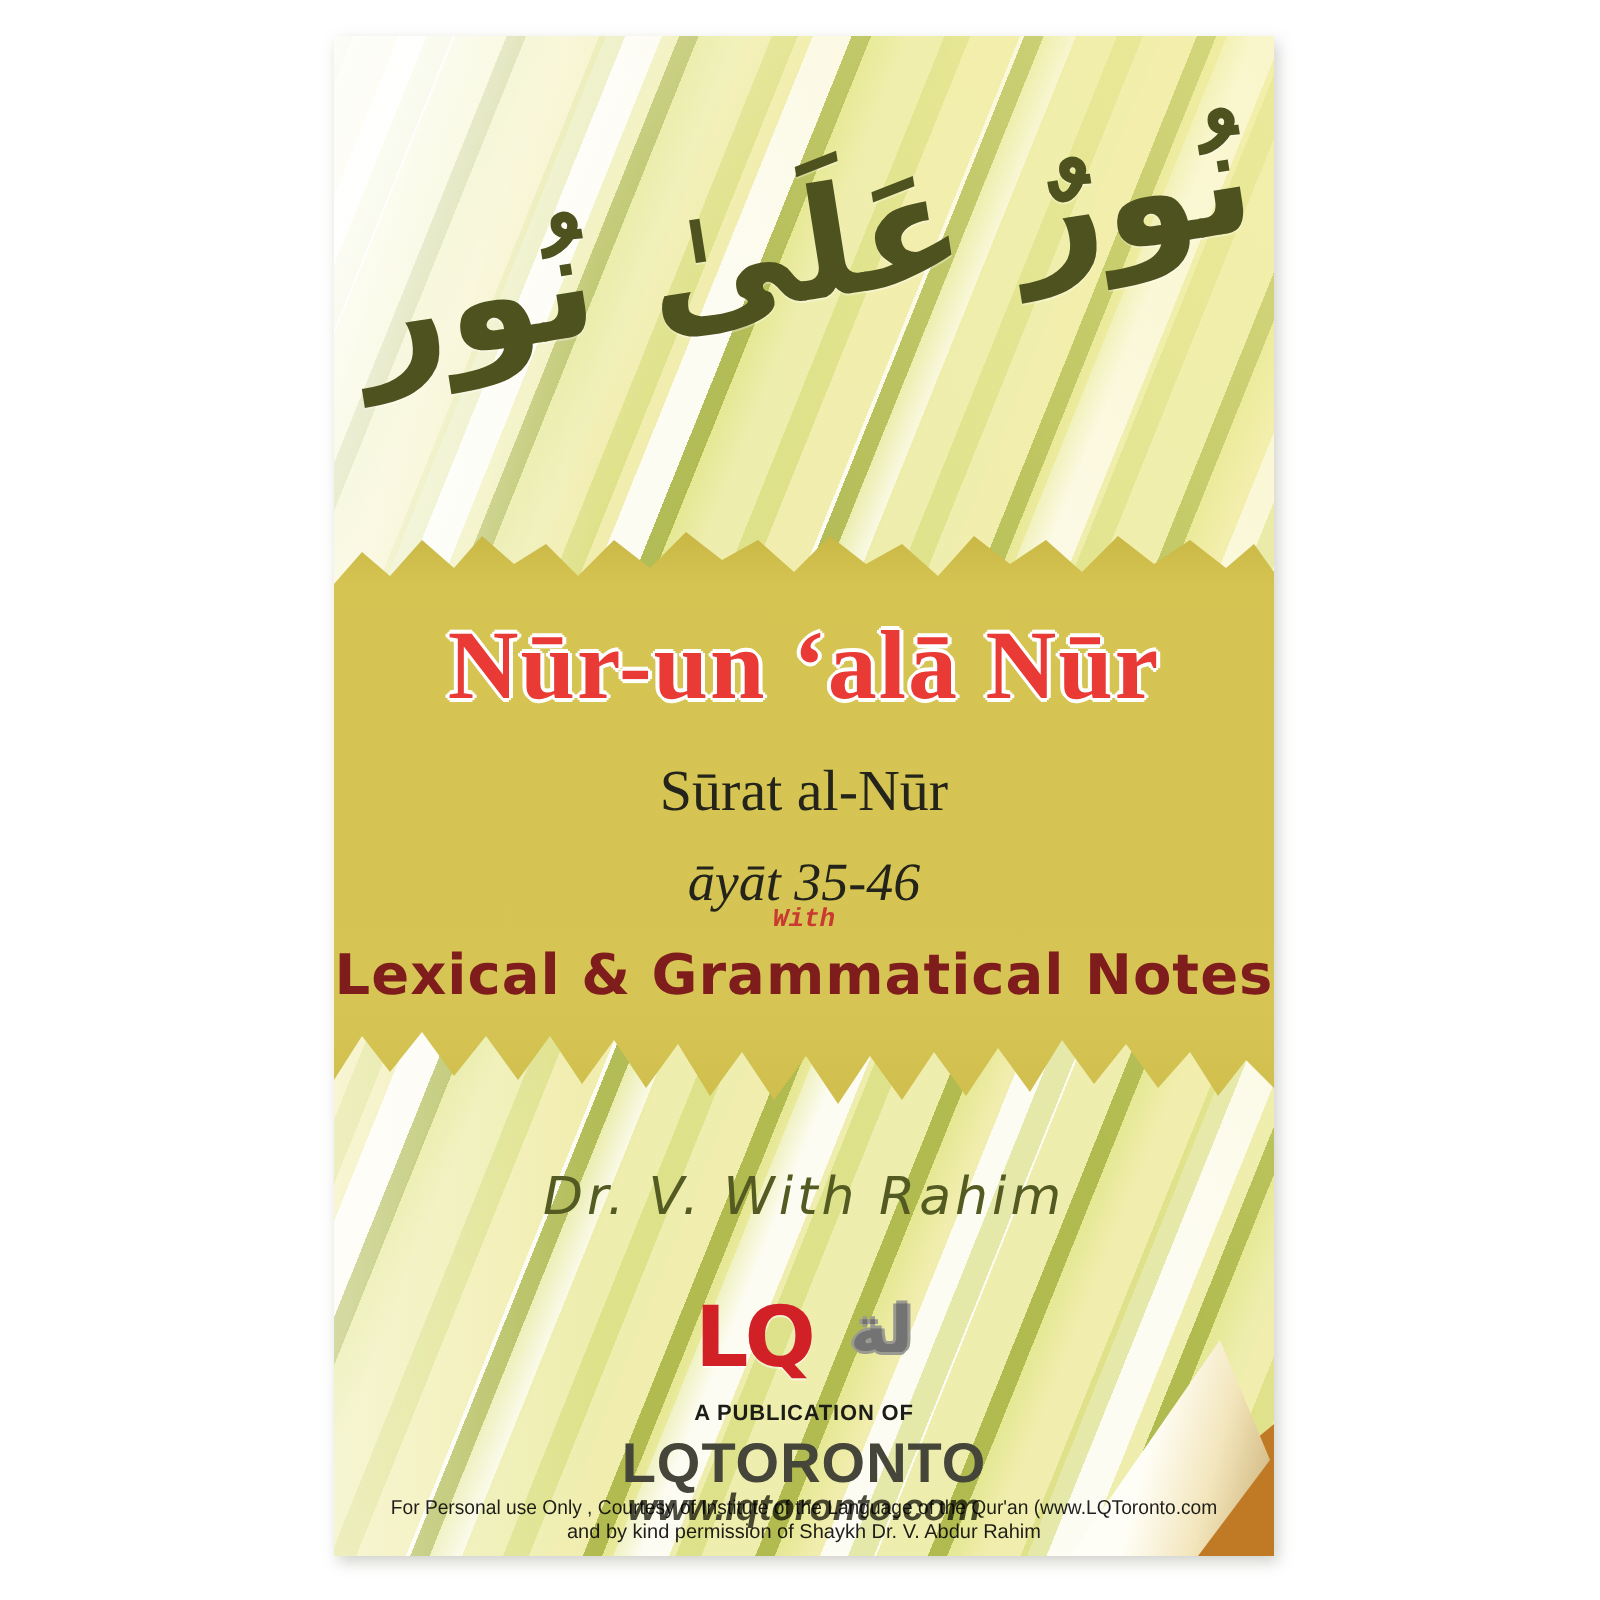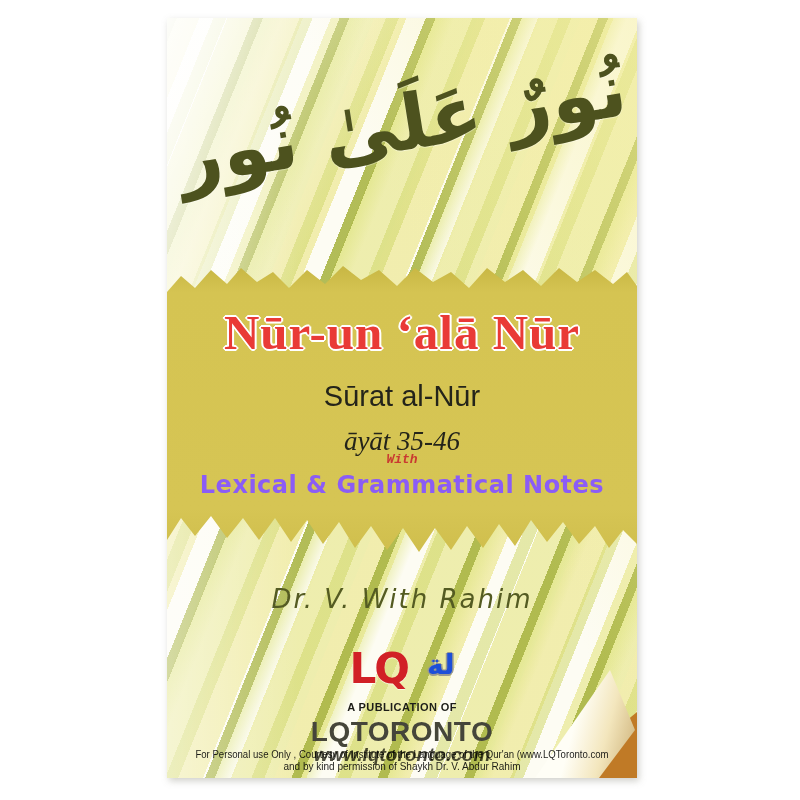--- a/index.html
+++ b/index.html
@@ -70,40 +70,40 @@
   .centered{position:absolute;left:0;width:100%;text-align:center;}
 
   .title{
     top:286px;font-family:"Liberation Serif",serif;font-weight:bold;
     font-size:49px;letter-spacing:1px;color:var(--title_red,#e93a36);
     text-shadow:
       -2px 0 0 #fff,2px 0 0 #fff,0 -2px 0 #fff,0 2px 0 #fff,
       -1px -1px 0 #fff,1px -1px 0 #fff,-1px 1px 0 #fff,1px 1px 0 #fff;
     white-space:nowrap;
   }
-  .surah{top:362px;font-family:Liberation Sans, sans-serif;font-size:29px;color:#24241a;}
+  .surah{top:362px;font-family:Liberation Serif, serif;font-size:29px;color:#24241a;}
   .ayat{top:408px;font-family:"Liberation Serif",serif;font-style:italic;font-size:27px;color:#24241a;}
   .with{top:434px;font-family:Liberation Mono, monospace;font-style:italic;font-weight:bold;font-size:13px;color:#c93a31;}
-  .notes{top:453px;font-family:"DejaVu Sans",sans-serif;font-weight:bold;font-size:24px;letter-spacing:.5px;color:#8b5cf6;}
+  .notes{top:453px;font-family:"DejaVu Sans",sans-serif;font-weight:bold;font-size:28px;letter-spacing:.5px;color:#7f1d1d;}
   .author{
     top:566px;font-family:"DejaVu Sans",sans-serif;font-style:italic;
     font-size:26px;letter-spacing:2px;color:var(--author_green,#545b22);
   }
 
   
   .logo{position:absolute;top:604px;left:0;width:100%;height:56px;
     display:flex;align-items:center;justify-content:center;gap:19px;margin-top:19px;}
   .logo-latin{
     font-family:"DejaVu Sans",sans-serif;font-weight:bold;font-size:42px;
     color:var(--logo_red,#d12026);letter-spacing:-2px;line-height:1;
     text-shadow:0 1px 0 rgba(255,255,255,.6);
   }
   .logo-arabic{
-    font-family:"DejaVu Sans",sans-serif;font-weight:bold;font-size:28px;line-height:1;
-    color:#1d4ed8;text-shadow:
+    font-family:"DejaVu Sans",sans-serif;font-weight:bold;font-size:32px;line-height:1;
+    color:#737373;text-shadow:
       -1.5px 0 0 #9a9a90,1.5px 0 0 #9a9a90,0 -1.5px 0 #9a9a90,0 1.5px 0 #9a9a90;
     transform:translateY(-4px);
   }
 
   .publication{top:683px;font-size:11px;font-weight:bold;letter-spacing:.4px;color:#1d1d18;}
   .publisher{top:698px;font-size:28px;font-weight:bold;letter-spacing:.5px;color:#45453a;}
   .website{top:726px;font-size:19px;font-weight:bold;color:rgba(52,52,42,.88);mix-blend-mode:multiply;font-style:italic;}
   .footer1{top:731px;font-size:10px;color:#1f1f1f;white-space:nowrap;transform:scaleX(.96);transform-origin:center;mix-blend-mode:multiply;}
   .footer2{top:743px;font-size:10px;color:#1f1f1f;white-space:nowrap;mix-blend-mode:multiply;}
 

